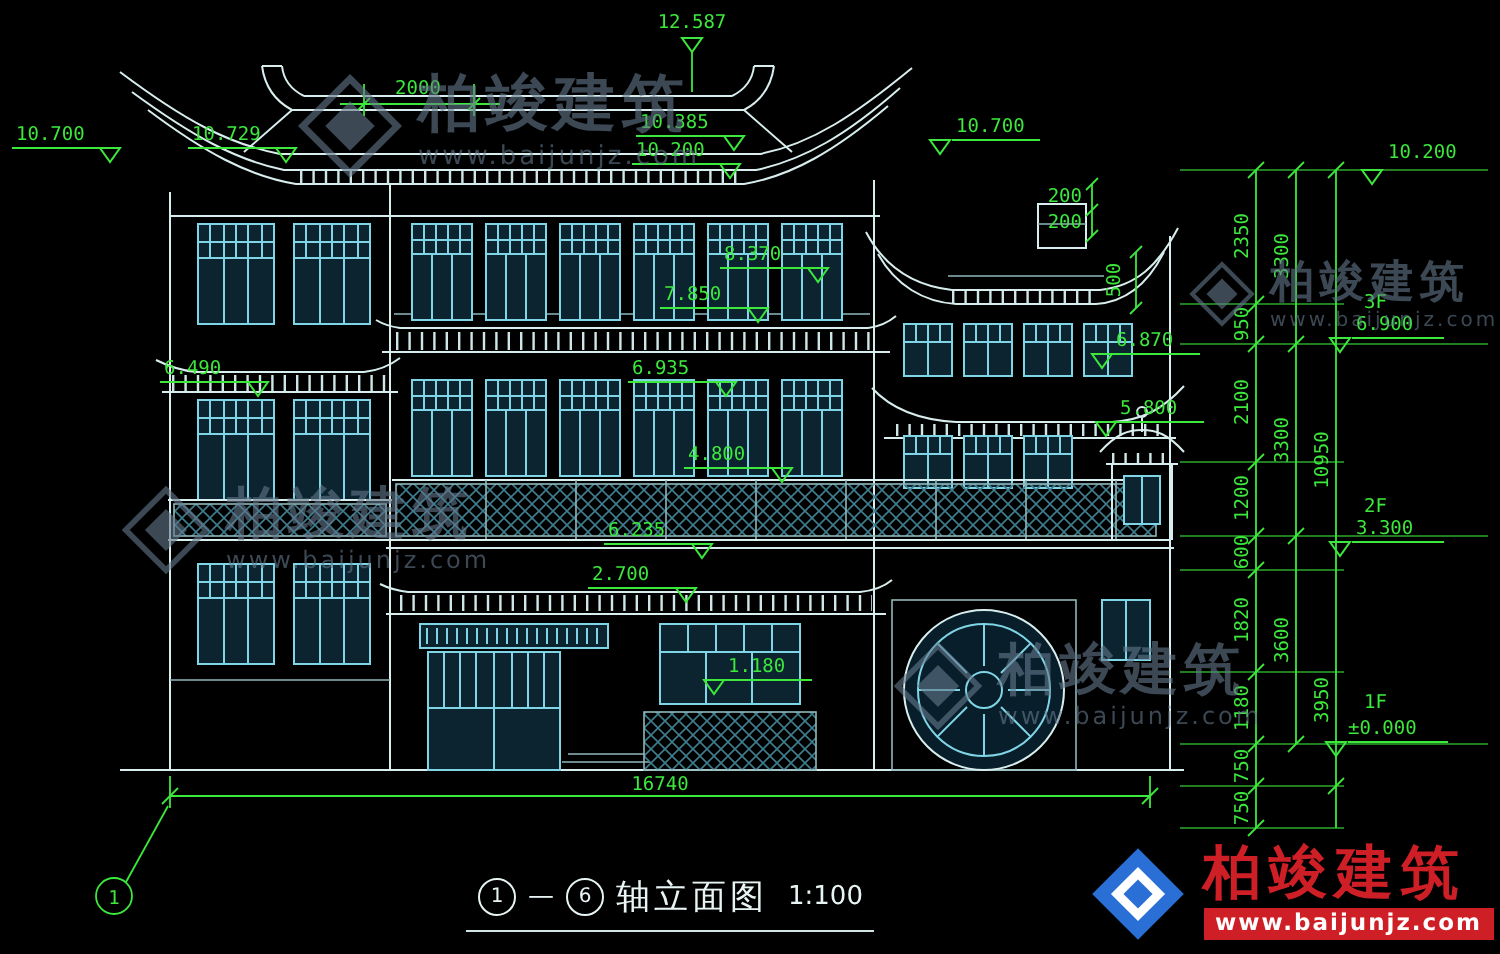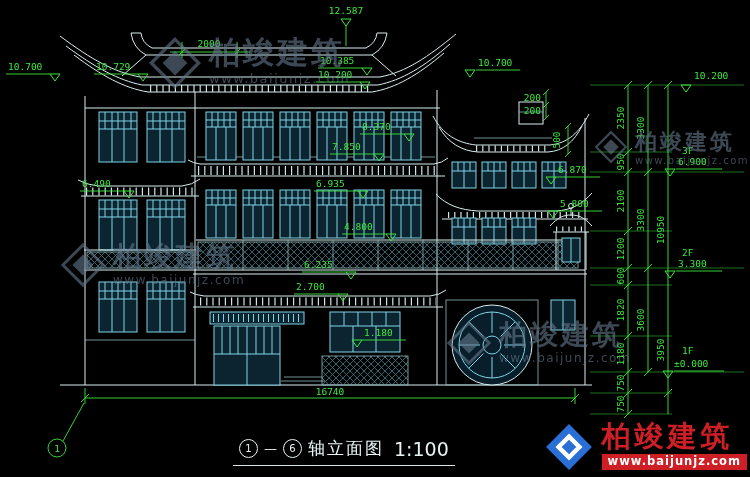--- a/index.html
+++ b/index.html
@@ -24,21 +24,21 @@
   .logo-col{display:flex;flex-direction:column;line-height:1;}
   .logo-brand{color:#cf1f26;font-size:29px;font-weight:bold;letter-spacing:4px;white-space:nowrap;}
   .logo-url{background:#cf1f26;color:#fff;font-size:11.5px;font-weight:bold;text-align:center;
             padding:2px 6px;letter-spacing:1px;margin-top:3px;white-space:nowrap;}
   .title-bar{position:absolute;left:233px;top:437px;display:flex;align-items:center;gap:6px;
              color:#e8f4f4;border-bottom:1px solid #cfe6e6;padding:0 6px 5px 6px;}
   .axis-circle{width:17px;height:17px;border:1px solid #e8f4f4;border-radius:50%;flex:none;
                display:flex;align-items:center;justify-content:center;font-size:10px;}
   .title-sep{font-size:13px;}
   .title-text{font-size:17px;font-weight:normal;letter-spacing:2px;white-space:nowrap;}
-  .title-scale{font-size:19px;margin-left:4px;}
+  .title-scale{font-size:13px;margin-left:4px;}
 </style>
 </head>
 <body>
 
 <div class="stage">
 
 <svg width="750" height="477" viewBox="0 0 750 477">
   <defs>
     <pattern id="lat" width="7" height="7" patternUnits="userSpaceOnUse">
       <path d="M0,0 L7,7 M7,0 L0,7" stroke="#3e7d8d" stroke-width="0.8" fill="none"></path>

